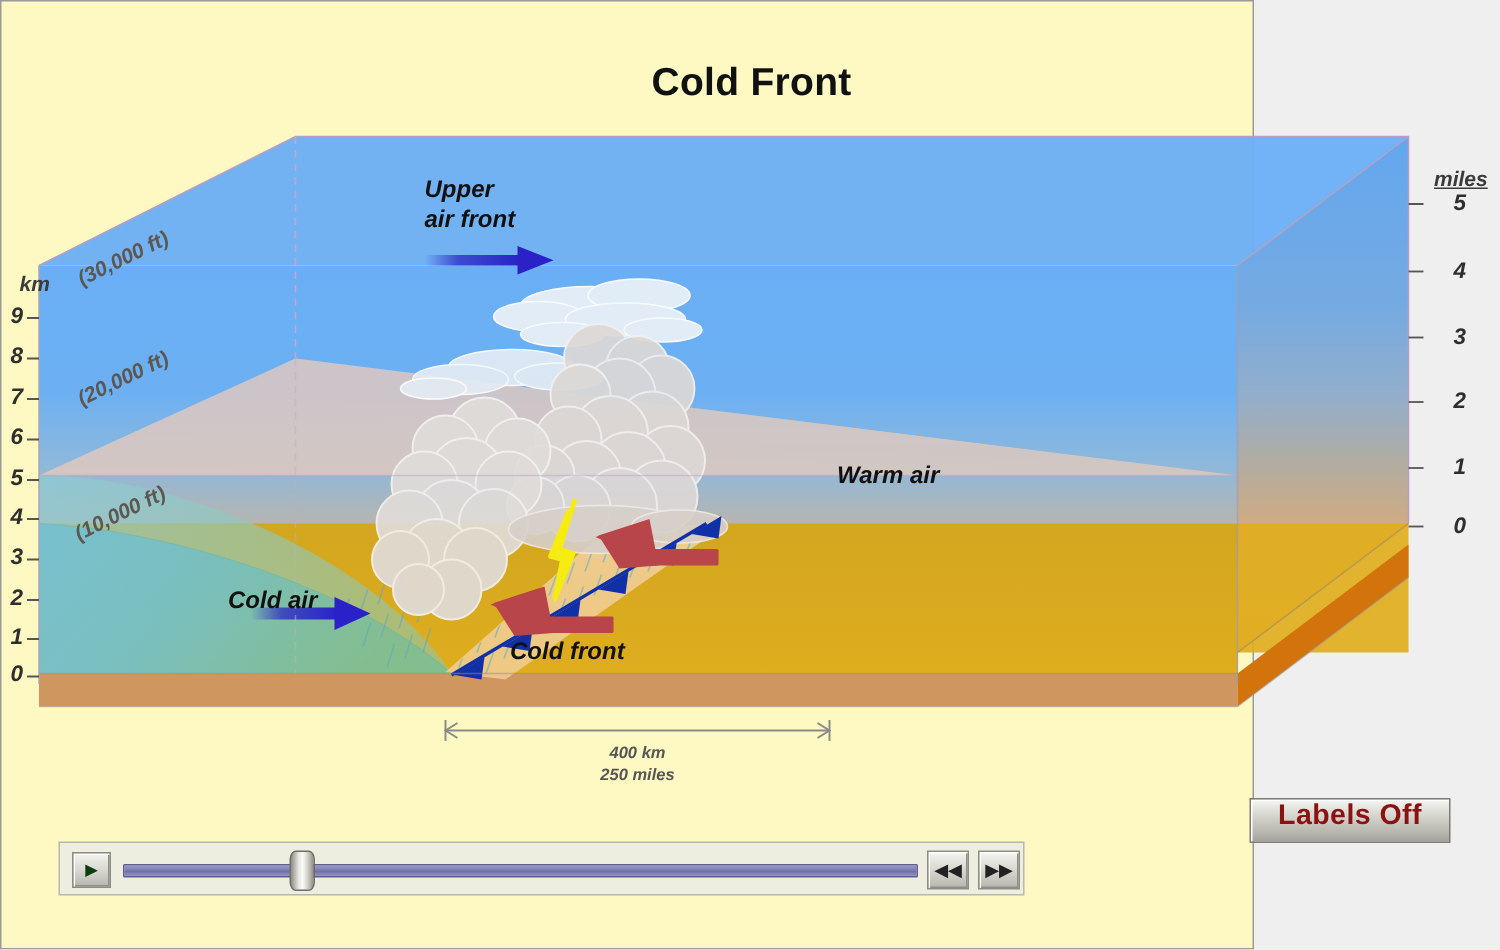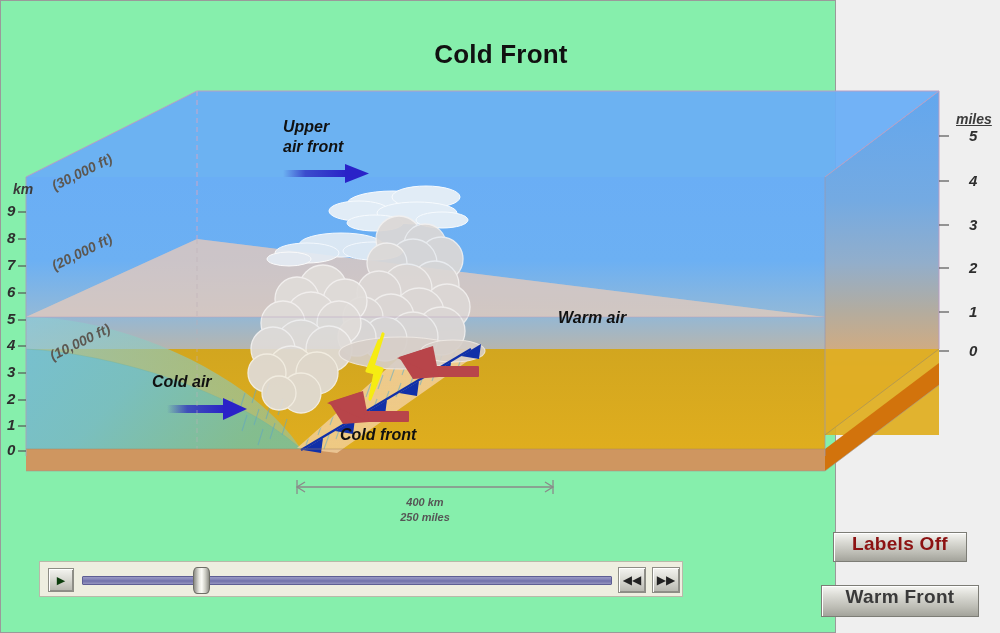--- a/index.html
+++ b/index.html
@@ -6,21 +6,21 @@
   html,body{margin:0;padding:0;}
   body{
     width:1000px;height:633px;
     background:#efefef;
     font-family:"Liberation Sans", sans-serif;
     overflow:hidden;
   }
   #app{
     position:relative;
     width:836px;height:633px;
-    background:#86efac;
+    background:#fef9c3;
     box-sizing:border-box;
     border:1px solid #9a9a9a;
   }
   
   #title{
     position:absolute;left:0;top:38px;width:1000px;
     text-align:center;
     font-size:26px;font-weight:bold;color:#111;
     letter-spacing:.2px;
   }
@@ -427,21 +427,21 @@
     <div class="ftlab" style="left:48px;top:258px;transform:rotate(-26deg);">(20,000 ft)</div>
     <div class="ftlab" style="left:46px;top:348px;transform:rotate(-26deg);">(10,000 ft)</div>
 
     <div class="scenelab" style="left:282px;top:116px;width:80px;">
       <span>Upper</span><br>
       <span>air front</span>
     </div>
 
     <div class="scenelab" style="left:557px;top:307px;">Warm air</div>
 
-    <div class="scenelab" style="left:151px;top:371px;">Cold air</div>
+    <div class="scenelab" style="left:151px;top:390px;">Cold air</div>
 
     <div class="scenelab" style="left:339px;top:424px;">Cold  front</div>
 
     <div class="scalelab" style="left:296px;top:494px;width:256px;">
       <span>400 km</span><br>
       <span>250 miles</span>
     </div>
   </div>
 
   <div id="playerbar">
@@ -454,17 +454,14 @@
       <span class="glyph dk">◀◀</span>
     </div>
     <div id="ffbtn" class="btn3d">
       <span class="glyph dk">▶▶</span>
     </div>
   </div>
 
   <div id="labelsbtn" class="sqbtn">
     <span>Labels Off</span>
   </div>
-  <div id="warmbtn" class="sqbtn">
-    <span>Warm Front</span>
-  </div>
 
 </div>
 
 </body></html>

